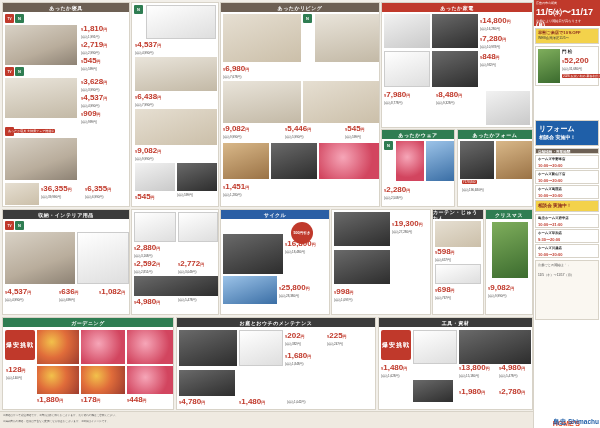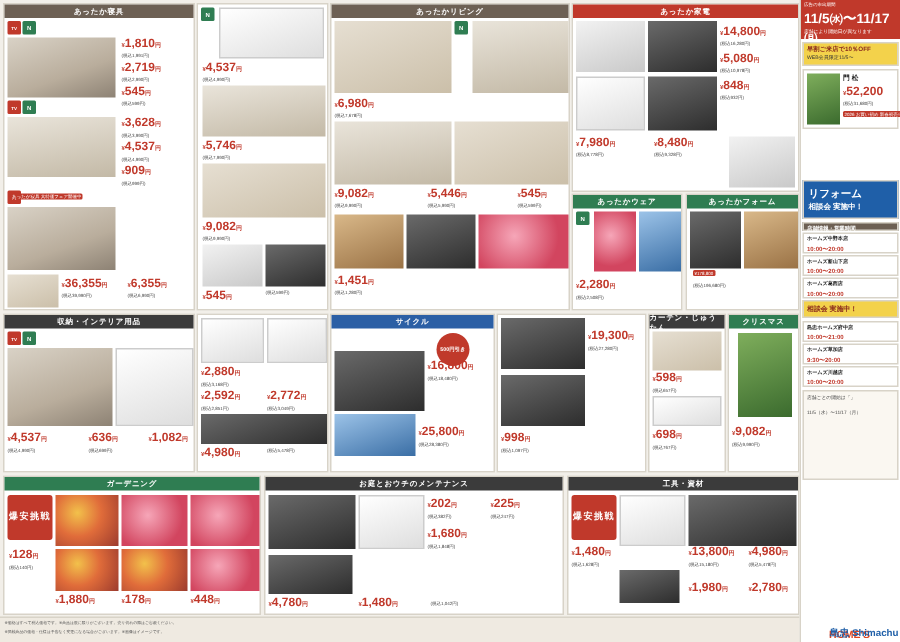--- a/index.html
+++ b/index.html
@@ -132,21 +132,21 @@
 
   <div class="blk" style="left:131px;top:2px;width:88px;height:205px;">
     <div class="icoN" style="left:2px;top:2px;">N</div>
     <div class="ph white" style="left:14px;top:2px;width:70px;height:34px;"></div>
     <div class="price" style="left:3px;top:38px;">
       <span class="y">¥</span><span class="n">4,537</span><span class="t">円</span>
     </div>
     <div class="sub" style="left:3px;top:48px;">(税込4,990円)</div>
     <div class="ph kotatsu" style="left:3px;top:54px;width:82px;height:34px;"></div>
     <div class="price" style="left:3px;top:90px;">
-      <span class="y">¥</span><span class="n">5,746</span><span class="t">円</span>
+      <span class="y">¥</span><span class="n">6,438</span><span class="t">円</span>
     </div>
     <div class="sub" style="left:3px;top:100px;">(税込7,990円)</div>
     <div class="ph rug" style="left:3px;top:106px;width:82px;height:36px;"></div>
     <div class="price" style="left:3px;top:144px;">
       <span class="y">¥</span><span class="n">9,082</span><span class="t">円</span>
     </div>
     <div class="sub" style="left:3px;top:154px;">(税込9,990円)</div>
     <div class="ph appl" style="left:3px;top:160px;width:40px;height:28px;"></div>
     <div class="ph dark" style="left:45px;top:160px;width:40px;height:28px;"></div>
     <div class="price" style="left:3px;top:190px;">
@@ -196,21 +196,21 @@
 
   <div class="blk" style="left:381px;top:2px;width:152px;height:126px;">
     <div class="cat-head red">あったか家電</div>
     <div class="ph appl" style="left:2px;top:11px;width:46px;height:34px;"></div>
     <div class="ph dark" style="left:50px;top:11px;width:46px;height:34px;"></div>
     <div class="price" style="left:98px;top:14px;">
       <span class="y">¥</span><span class="n">14,800</span><span class="t">円</span>
     </div>
     <div class="sub" style="left:98px;top:24px;">(税込16,280円)</div>
     <div class="price" style="left:98px;top:32px;">
-      <span class="y">¥</span><span class="n">5,080</span><span class="t">円</span>
+      <span class="y">¥</span><span class="n">7,280</span><span class="t">円</span>
     </div>
     <div class="sub" style="left:98px;top:42px;">(税込10,978円)</div>
 
     <div class="ph white" style="left:2px;top:48px;width:46px;height:36px;"></div>
     <div class="ph dark" style="left:50px;top:48px;width:46px;height:36px;"></div>
     <div class="price" style="left:98px;top:50px;">
       <span class="y">¥</span><span class="n">848</span><span class="t">円</span>
     </div>
     <div class="sub" style="left:98px;top:60px;">(税込932円)</div>
 

